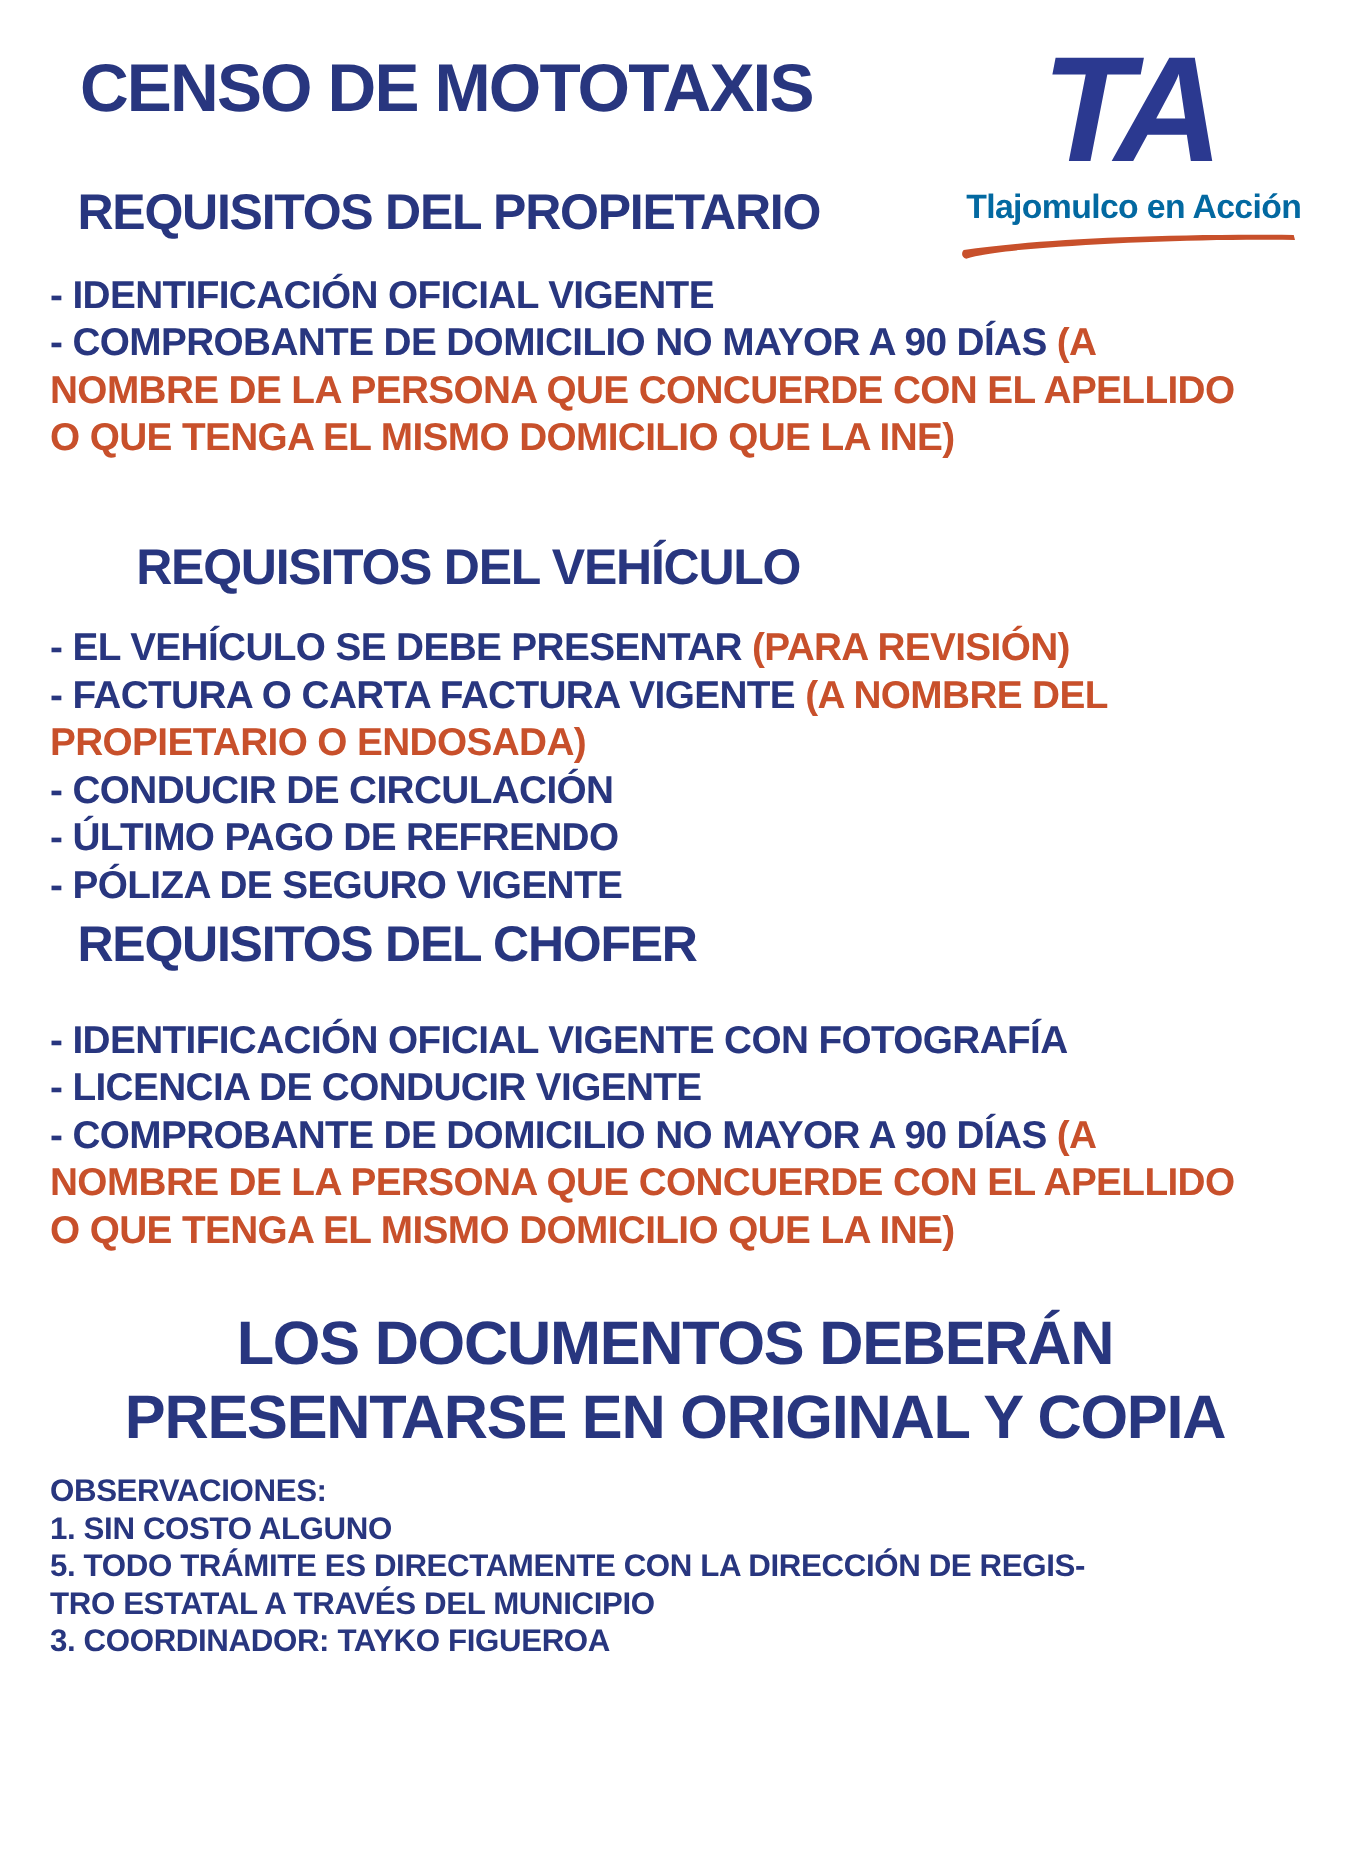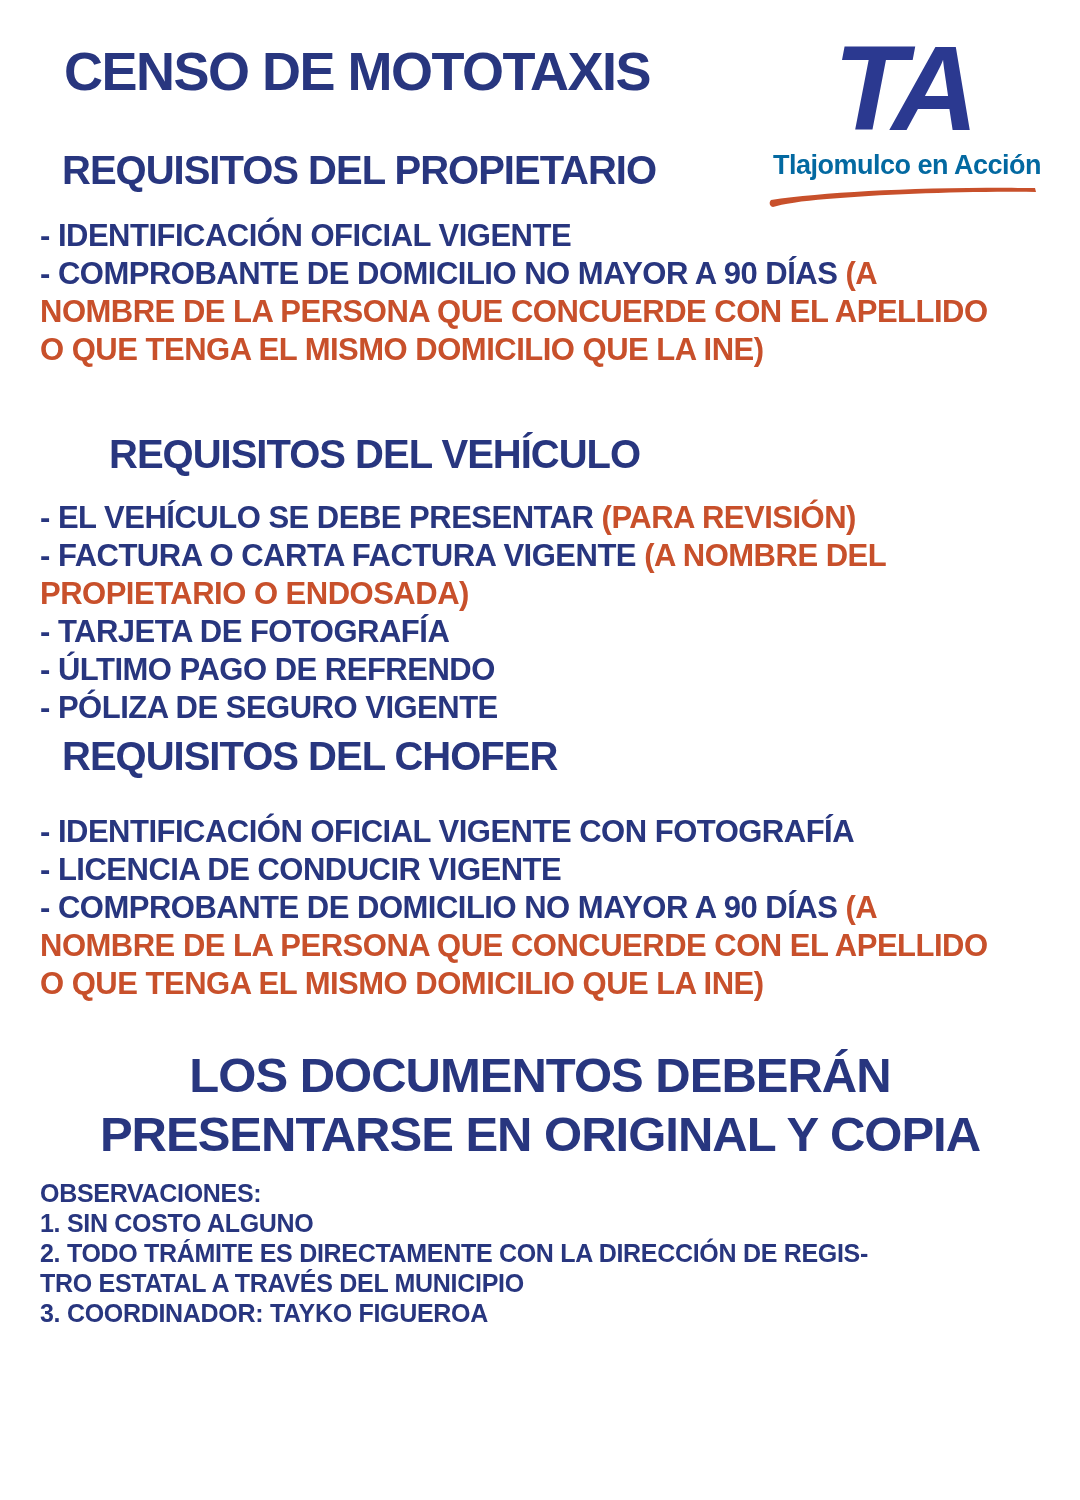--- a/index.html
+++ b/index.html
@@ -130,39 +130,39 @@
   <div class="sec-heading h-prop">REQUISITOS DEL PROPIETARIO</div>
   <div class="sec-body b-prop">
     <p><span>- IDENTIFICACIÓN OFICIAL VIGENTE</span><span class="note"></span></p>
     <p><span>- COMPROBANTE DE DOMICILIO NO MAYOR A 90 DÍAS </span><span class="note">(A NOMBRE DE LA PERSONA QUE CONCUERDE CON EL APELLIDO O QUE TENGA EL MISMO DOMICILIO QUE LA INE)</span></p>
   </div>
 
   <div class="sec-heading h-veh">REQUISITOS DEL VEHÍCULO</div>
   <div class="sec-body b-veh">
     <p><span>- EL VEHÍCULO SE DEBE PRESENTAR </span><span class="note">(PARA REVISIÓN)</span></p>
     <p><span>- FACTURA O CARTA FACTURA VIGENTE </span><span class="note">(A NOMBRE DEL PROPIETARIO O ENDOSADA)</span></p>
-    <p><span>- TARJETA DE FOTOGRAFÍA</span><span class="note"></span></p>
+    <p><span>- CONDUCIR DE CIRCULACIÓN</span><span class="note"></span></p>
     <p><span>- ÚLTIMO PAGO DE REFRENDO</span><span class="note"></span></p>
     <p><span>- PÓLIZA DE SEGURO VIGENTE</span><span class="note"></span></p>
   </div>
 
   <div class="sec-heading h-cho">REQUISITOS DEL CHOFER</div>
   <div class="sec-body b-cho">
     <p><span>- IDENTIFICACIÓN OFICIAL VIGENTE CON FOTOGRAFÍA</span><span class="note"></span></p>
     <p><span>- LICENCIA DE CONDUCIR VIGENTE</span><span class="note"></span></p>
     <p><span>- COMPROBANTE DE DOMICILIO NO MAYOR A 90 DÍAS </span><span class="note">(A NOMBRE DE LA PERSONA QUE CONCUERDE CON EL APELLIDO O QUE TENGA EL MISMO DOMICILIO QUE LA INE)</span></p>
   </div>
 
   <div class="statement">
     <div>LOS DOCUMENTOS DEBERÁN</div>
     <div>PRESENTARSE EN ORIGINAL Y COPIA</div>
   </div>
 
   <div class="observations">
     <div>OBSERVACIONES:</div>
     <div>1. SIN COSTO ALGUNO</div>
-    <div>2. TODO TRÁMITE ES DIRECTAMENTE CON LA DIRECCIÓN DE REGIS-</div>
+    <div>5. TODO TRÁMITE ES DIRECTAMENTE CON LA DIRECCIÓN DE REGIS-</div>
     <div>TRO ESTATAL A TRAVÉS DEL MUNICIPIO</div>
     <div>3. COORDINADOR: TAYKO FIGUEROA</div>
   </div>
 
 
 </div>
 
 </body></html>

